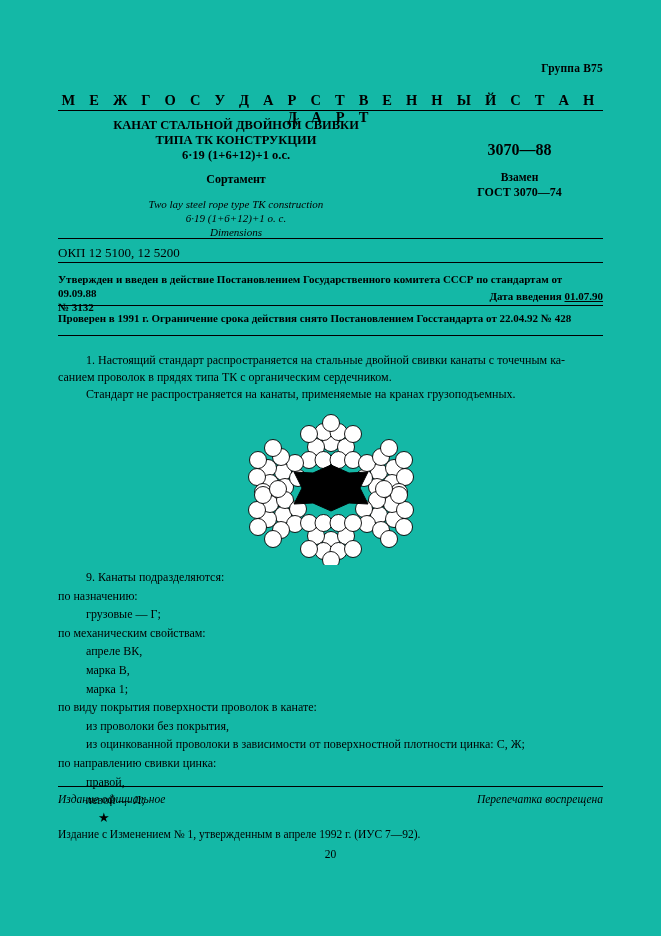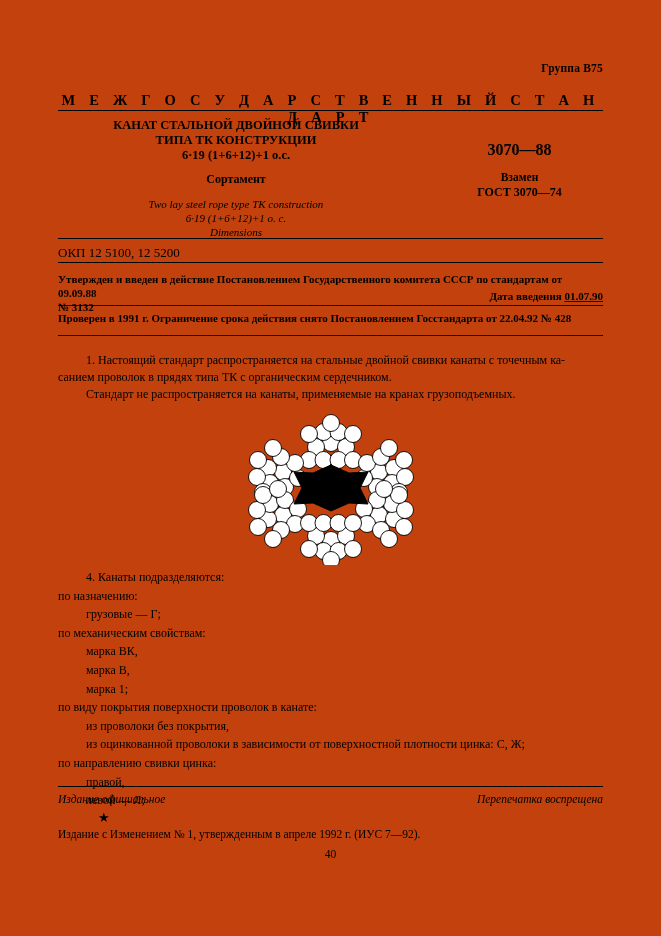--- a/index.html
+++ b/index.html
@@ -13,21 +13,21 @@
     font-family: "Liberation Serif", serif;
     color: #000;
     position: relative;
     overflow: hidden;
   }
   .page {
     position: absolute;
     left: 0; top: 0;
     width: 661px;
     height: 936px;
-    background: #c2410c;
+    background: #14b8a6;
   }
   .content {
     position: absolute;
     left: 58px;
     top: 0;
     width: 545px;
   }
 
   
   .group-label {
@@ -376,37 +376,37 @@
               <circle cx="22" cy="9" r="8.5"></circle>
             <circle cx="0" cy="20" r="8.5"></circle>
           </g>
         </g>
 
         <path d="M115,55 L133,63 L152,62 L144,78 L152,94 L133,93 L115,101 L97,93 L78,94 L86,78 L78,62 L97,63 Z" fill="#000000" stroke="#000000" stroke-width="1"></path>
       </svg>
     </div>
 
     <div class="list">
-      <span class="item i-ind">4. Канаты подразделяются:</span>
+      <span class="item i-ind">9. Канаты подразделяются:</span>
       <span class="item">по назначению:</span>
       <span class="item i-sub">грузовые — Г;</span>
       <span class="item">по механическим свойствам:</span>
-      <span class="item i-sub">марка ВК,</span>
+      <span class="item i-sub">апреле ВК,</span>
       <span class="item i-sub">марка В,</span>
       <span class="item i-sub">марка 1;</span>
       <span class="item">по виду покрытия поверхности проволок в канате:</span>
       <span class="item i-sub">из проволоки без покрытия,</span>
       <span class="item i-sub">из оцинкованной проволоки в зависимости от поверхностной плотности цинка: С, Ж;</span>
       <span class="item">по направлению свивки цинка:</span>
       <span class="item i-sub">правой,</span>
       <span class="item i-sub">левой — Л;</span>
     </div>
 
     <div class="rule r6"></div>
 
     <div class="footer-left">Издание официальное</div>
     <div class="footer-right">Перепечатка воспрещена</div>
     <div class="star">★</div>
     <div class="footer-note">Издание с Изменением № 1,  утвержденным в апреле 1992 г. (ИУС 7—92).</div>
-    <div class="page-num">40</div>
+    <div class="page-num">20</div>
 
   </div>
 </div>
 
 </body></html>

